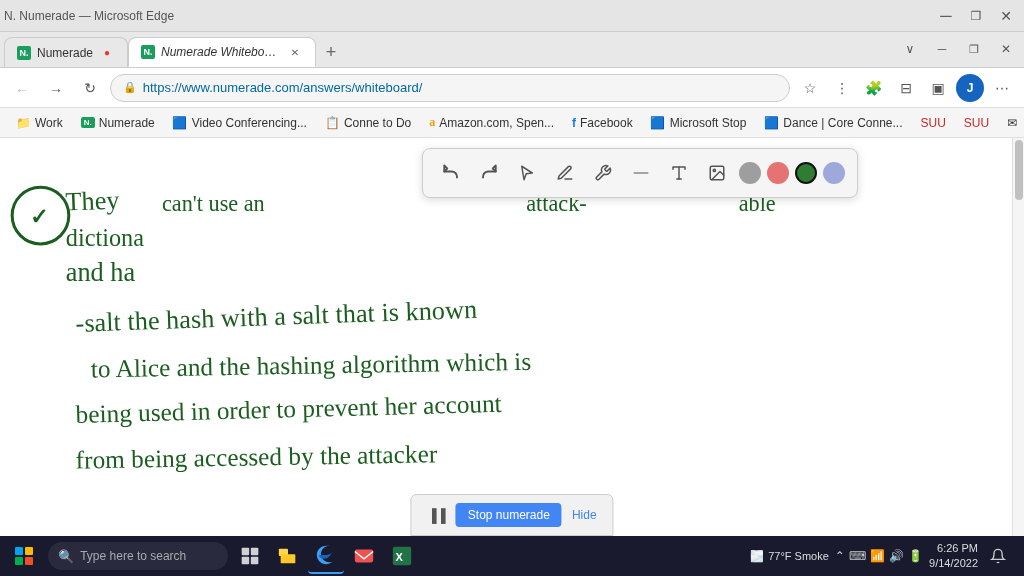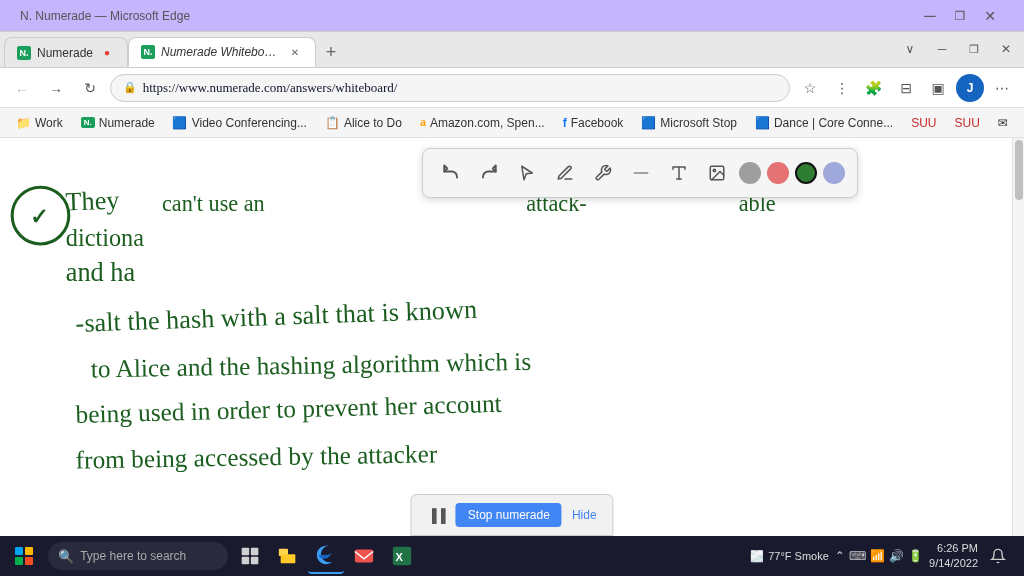--- a/index.html
+++ b/index.html
@@ -1,24 +1,24 @@
 <!DOCTYPE html>
 <html><head>
   <meta charset="utf-8">
   <style>
     * { margin: 0; padding: 0; box-sizing: border-box; }
     body { width: 1024px; height: 576px; overflow: hidden; font-family: 'Segoe UI', Arial, sans-serif; background: #fff; }
 
     
     .title-bar {
       height: 32px;
-      background: #c4b5fd;
-      display: flex;
-      align-items: center;
-      padding: 0 20px;
+      background: #e5e5e5;
+      display: flex;
+      align-items: center;
+      padding: 0 4px;
       border-bottom: 1px solid #ccc;
       user-select: none;
     }
     .tabs-bar {
       height: 36px;
       background: #e8e8e8;
       display: flex;
       align-items: flex-end;
       padding: 0 4px;
       border-bottom: 1px solid #ccc;
@@ -69,21 +69,21 @@
       background: transparent; cursor: pointer; display: flex;
       align-items: center; justify-content: center; font-size: 14px; color: #555;
     }
     .nav-btn.disabled { color: #bbb; cursor: default; }
     .url-bar {
       flex: 1; height: 28px; border: 1px solid #ccc; border-radius: 14px;
       padding: 0 12px; font-size: 13px; color: #333; background: #f5f5f5;
       display: flex; align-items: center; gap: 6px;
     }
     .url-lock { color: #555; font-size: 11px; }
-    .url-text { font-size: 13px; color: #0f172a; flex: 1; font-family: Liberation Serif, serif; }
+    .url-text { font-size: 13px; color: #0369a1; flex: 1; }
     .addr-actions { display: flex; gap: 4px; }
     .addr-icon-btn {
       width: 28px; height: 28px; border: none; background: transparent;
       cursor: pointer; display: flex; align-items: center; justify-content: center;
       font-size: 14px; color: #555; border-radius: 50%;
     }
 
     
     .bookmarks-bar {
       height: 30px;
@@ -306,21 +306,21 @@
   <div class="bookmark-item">
     <span style="background:#1a9e5c;color:white;font-size:8px;font-weight:bold;padding:1px 3px;border-radius:2px;">N.</span>
     <span>Numerade</span>
   </div>
   <div class="bookmark-item">
     <span>🟦</span>
     <span>Video Conferencing...</span>
   </div>
   <div class="bookmark-item">
     <span>📋</span>
-    <span>Alice to Do</span>
+    <span>Conne to Do</span>
   </div>
   <div class="bookmark-item">
     <span style="font-family:serif;color:#f90;font-weight:bold;font-size:12px;">a</span>
     <span>Amazon.com, Spen...</span>
   </div>
   <div class="bookmark-item">
     <span style="color:#1877f2;font-weight:bold;">f</span>
     <span>Facebook</span>
   </div>
   <div class="bookmark-item">

